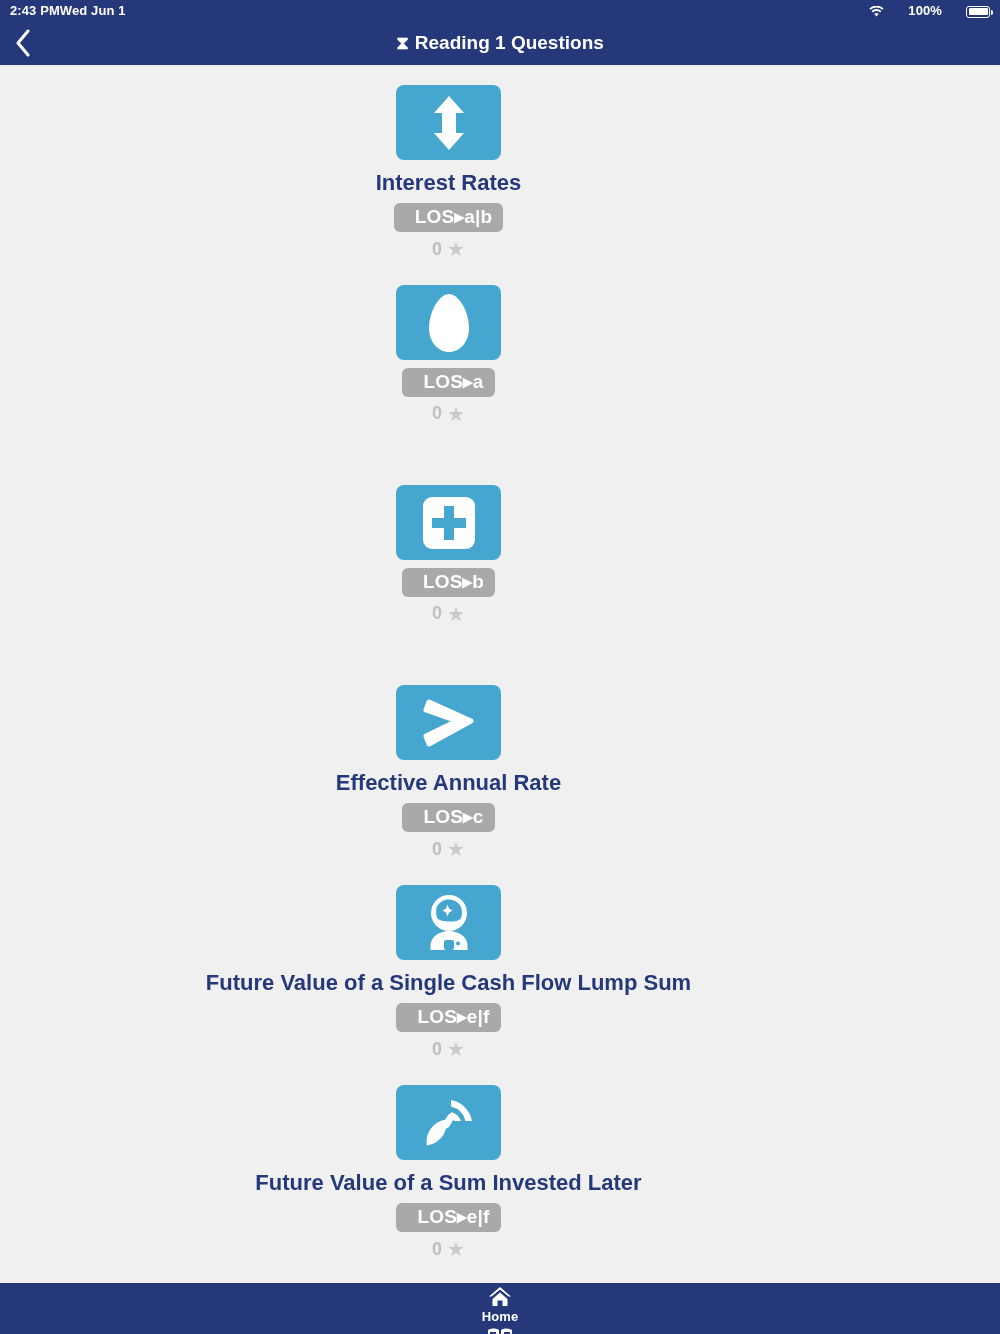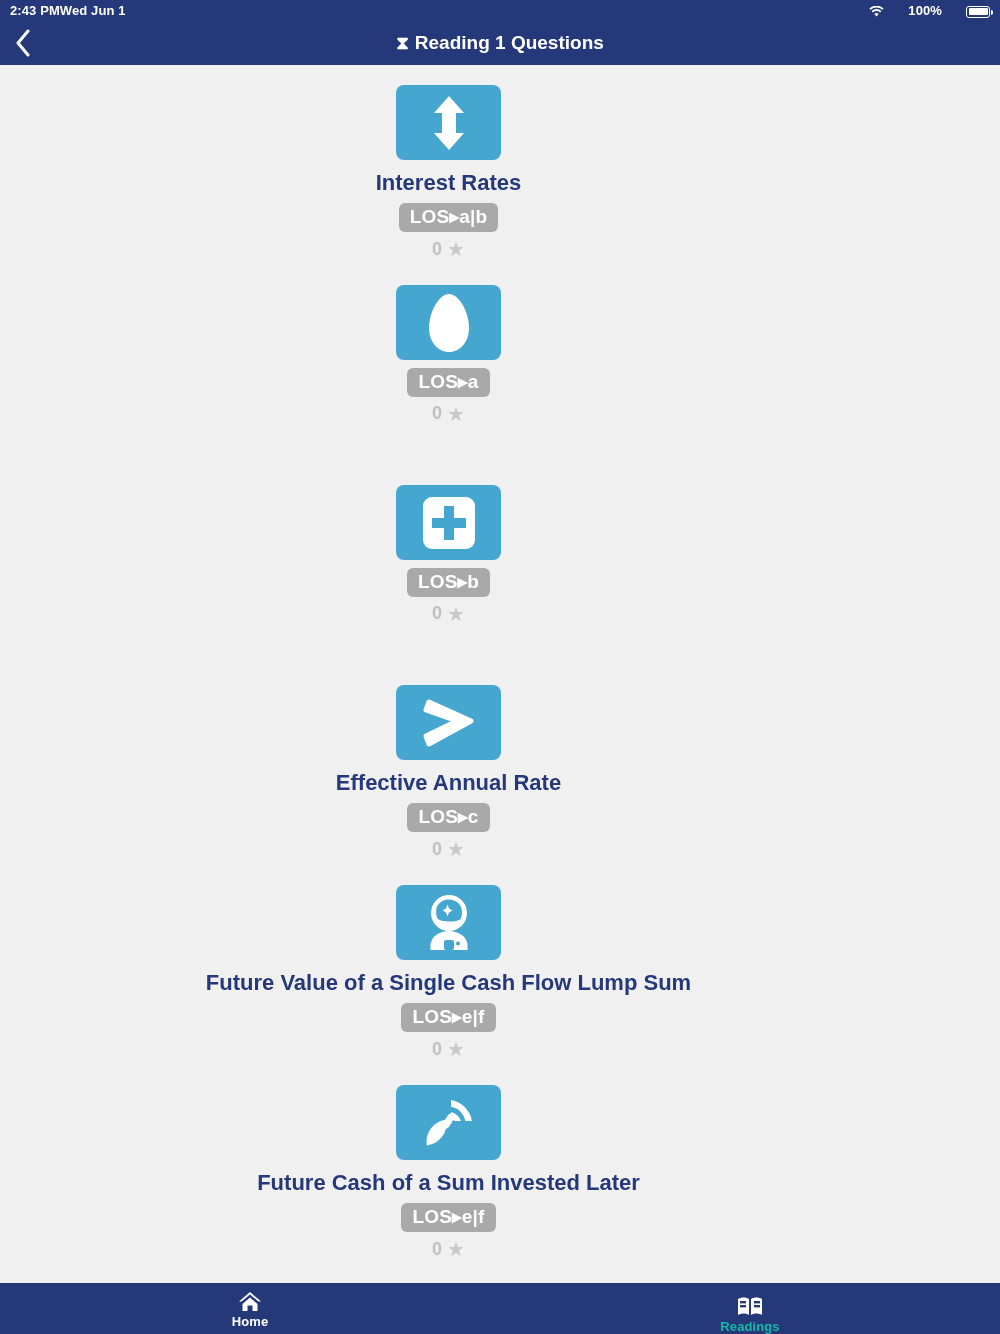--- a/index.html
+++ b/index.html
@@ -69,34 +69,34 @@
     display: flex; align-items: center; justify-content: center;
     position: relative;
   }
   .tile svg { display: block; }
   .card-title {
     margin-top: 11px; color: #25387a; font-size: 22px; font-weight: bold;
     text-align: center; line-height: 1.1; white-space: nowrap;
   }
   .los-badge {
     margin-top: 8px; background: #a9a9a9; color: #ffffff;
-    border-radius: 6px; padding: 4px 11px 5px 11px;
+    border-radius: 6px; padding: 4px 11px 5px 21px;
     font-size: 19px; font-weight: bold; letter-spacing: 0.2px;
     display: inline-flex; align-items: center; line-height: 1.05;
   }
   .star-row {
     margin-top: 5px; display: flex; align-items: center; gap: 5px;
     color: #c0c0c0; font-size: 18px; font-weight: 600;
   }
   .star-row .star { color: #c9c9c9; font-size: 20px; font-family: "DejaVu Sans", sans-serif; }
 
   
   .tab-bar {
     position: absolute; bottom: 0; left: 0; width: 1000px; height: 51px;
-    background: #25387a; display: flex;
+    background: #25387a; display: flex; flex-direction: column;
   }
   .tab {
     flex: 1; display: flex; flex-direction: column;
     align-items: center; justify-content: center; gap: 2px;
     color: #ffffff; cursor: pointer; padding-top: 3px;
   }
   .tab .tab-label { font-size: 13px; font-weight: 600; letter-spacing: .1px; }
   .tab.inactive { color: #14b8a6; justify-content: flex-end; }
 </style>
 </head>
@@ -216,21 +216,21 @@
     <div class="card">
       <div class="tile">
         <svg width="58" height="58" viewBox="0 0 58 58">
           <path d="M27 24 A22 22 0 0 1 6 49 A26 26 0 0 0 31 29 Z" fill="#fff" opacity="0"></path>
           <path d="M28 27 C28 40 18 50 5 50 C5 37 15 27 28 27 Z" fill="#fff" transform="rotate(-8 17 38)"></path>
           <rect x="25" y="19" width="7" height="16" rx="3.5" fill="#fff" transform="rotate(32 28.5 27)"></rect>
           <path d="M31 6 A26 26 0 0 1 52 27 L45.5 27 A20 20 0 0 0 31 12.5 Z" fill="#fff"></path>
           <path d="M31 18 A14.5 14.5 0 0 1 41 27 L34.5 27 A8.5 8.5 0 0 0 31 24 Z" fill="#fff"></path>
         </svg>
       </div>
-      <div class="card-title">Future Cash of a Sum Invested Later</div>
+      <div class="card-title">Future Value of a Sum Invested Later</div>
       <div class="los-badge">LOS▸e|f</div>
       <div class="star-row">
         <span>0</span>
         <span class="star">★</span>
       </div>
     </div>
 
     <div class="card partial">
       
     </div>

